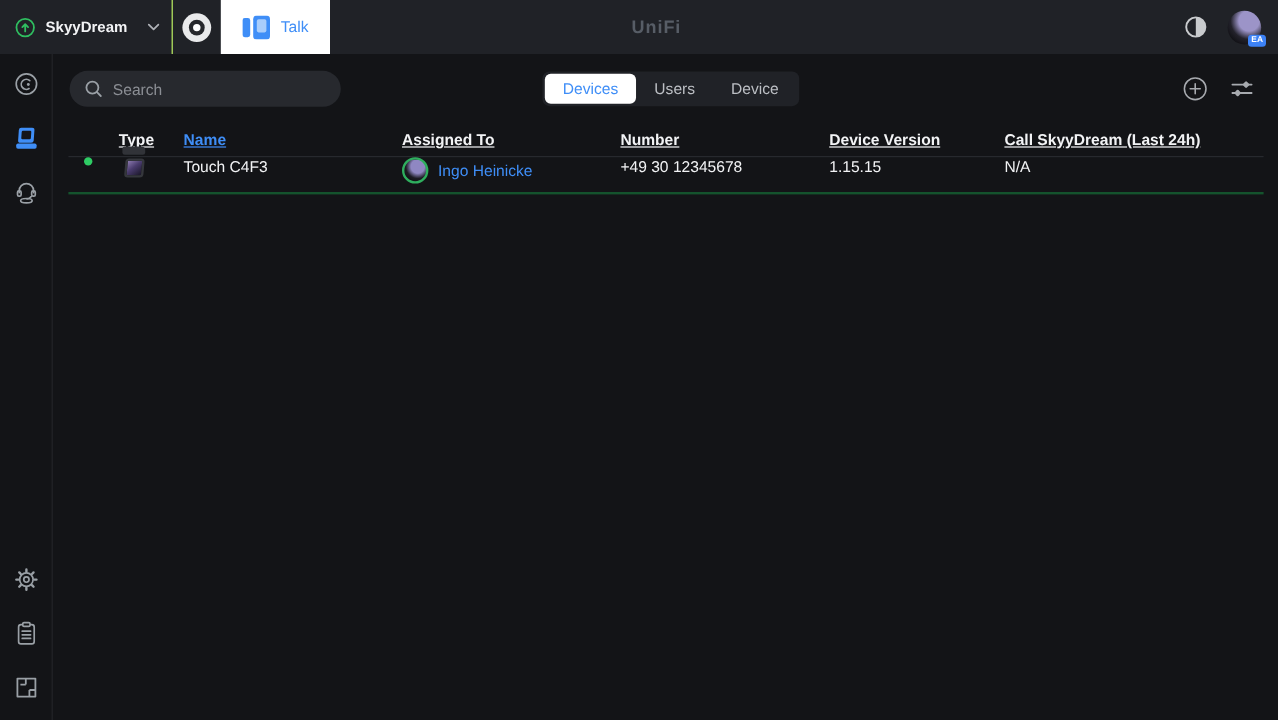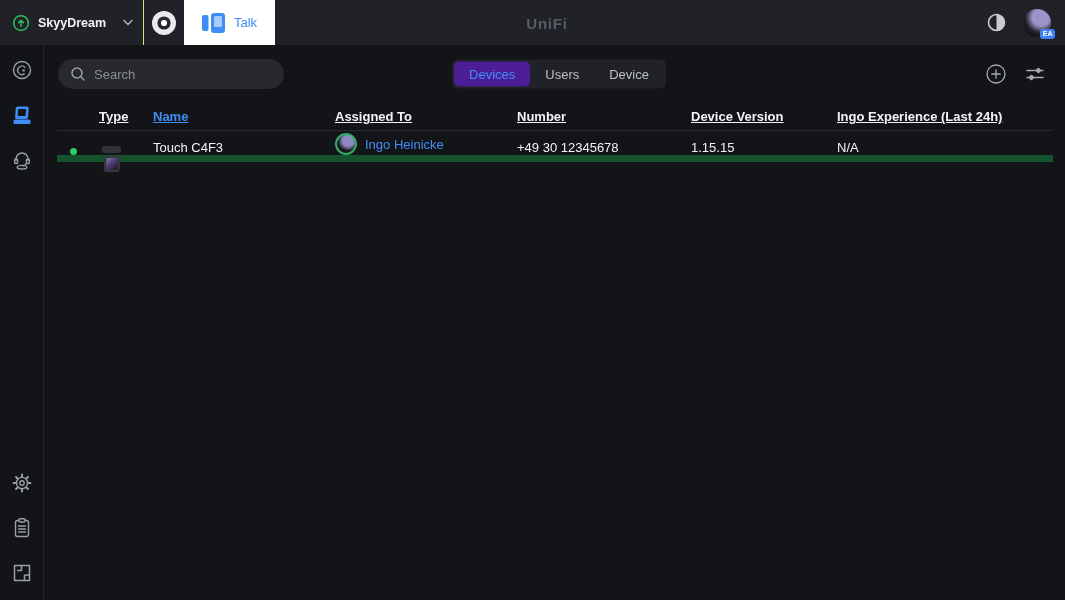--- a/index.html
+++ b/index.html
@@ -69,28 +69,28 @@
     font-size:13px; font-family:"Liberation Sans", sans-serif; width:100%;
   }
   .search-box input::placeholder { color:#8b8e94; }
   .segmented {
     position:absolute; left:514px; top:50%; transform:translate(-50%,-50%);
     background:#202227; border-radius:6px; padding:2px; display:flex; align-items:center;
   }
   .seg-item {
     font-size:13px; color:#bcbfc4; padding:5px 15px; border-radius:5px; cursor:pointer; white-space:nowrap;
   }
-  .seg-item.active { background:#4c1d95; color:#3f8ef7; }
+  .seg-item.active { background:#ffffff; color:#3f8ef7; }
   .toolbar-right { margin-left:auto; display:flex; align-items:center; gap:18px; padding-right:20px; }
   .tool-icon { display:flex; cursor:pointer; }
 
   
   .table { margin:0 12px; font-size:13px; }
   .t-head { display:flex; align-items:center; height:28px; border-bottom:1px solid #27292e; font-weight:bold; }
-  .t-row  { display:flex; align-items:flex-end; height:31px; border-bottom:7px solid #14532d; cursor:pointer; }
+  .t-row  { display:flex; align-items:flex-start; height:31px; border-bottom:2px solid #14532d; cursor:pointer; }
   .col-status  { width:32px; display:flex; justify-content:center; }
   .col-type    { width:52px; padding-left:10px; }
   .col-name    { width:182px; padding-left:12px; }
   .col-assigned{ width:182px; padding-left:12px; display:flex; align-items:center; gap:8px; }
   .col-number  { width:174px; padding-left:12px; }
   .col-version { width:146px; padding-left:12px; }
   .col-callexp { flex:1; padding-left:12px; }
   .th { color:#f2f3f5; cursor:pointer;text-decoration:underline; }
   .th.sorted { color:#3f8ef7; }
   .link-blue { color:#3f8ef7; cursor:pointer; }
@@ -255,21 +255,21 @@
   </div>
 
   <div class="table">
     <div class="t-head">
       <div class="col-status"></div>
       <div class="col-type th">Type</div>
       <div class="col-name th sorted">Name</div>
       <div class="col-assigned th">Assigned To</div>
       <div class="col-number th">Number</div>
       <div class="col-version th">Device Version</div>
-      <div class="col-callexp th">Ingo Experience (Last 24h)</div>
+      <div class="col-callexp th">Call SkyyDream (Last 24h)</div>
     </div>
 
     <div class="t-row">
       <div class="col-status">
         <span class="status-dot"></span>
       </div>
       <div class="col-type">
         <span class="device-thumb">
           <span class="device-screen"></span>
           <span class="device-base"></span>

